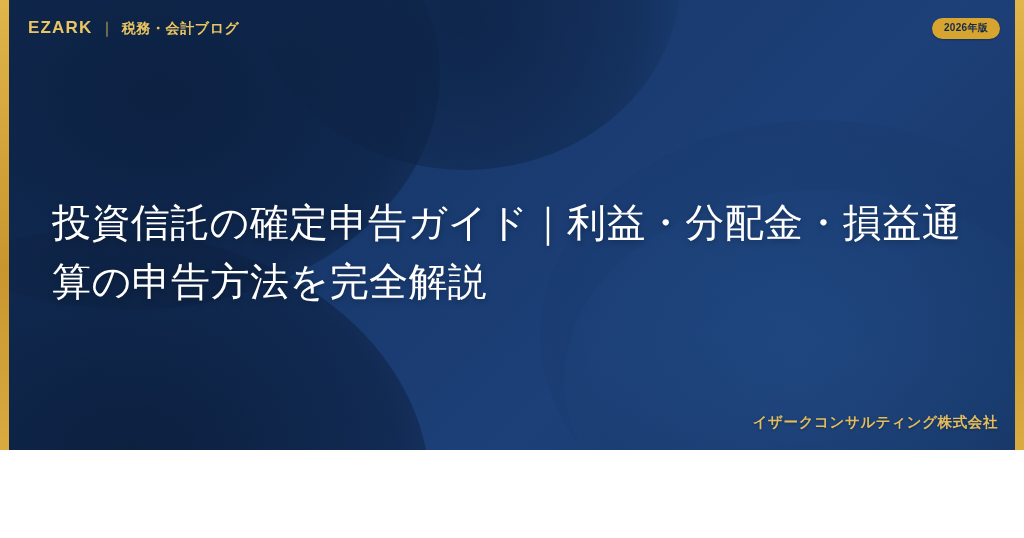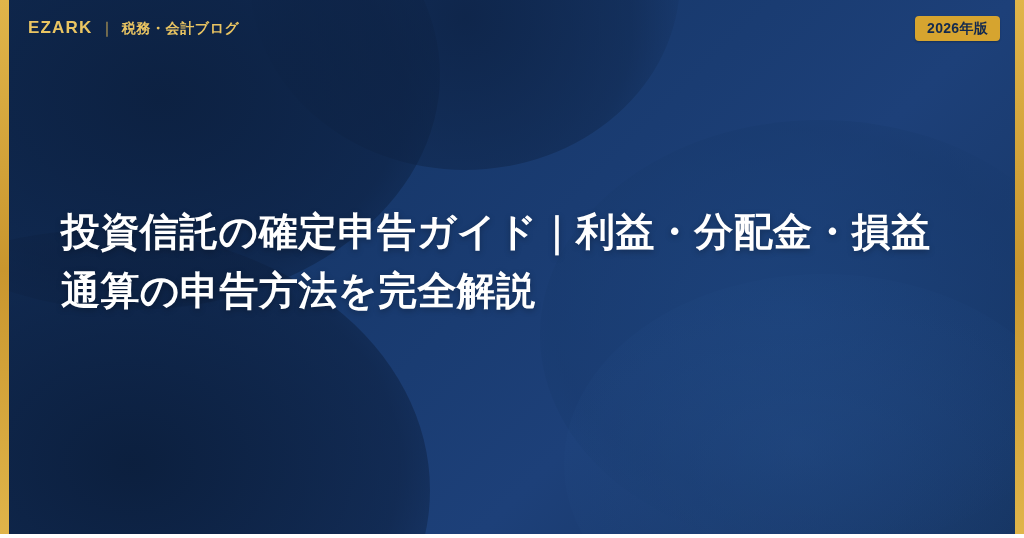--- a/index.html
+++ b/index.html
@@ -6,21 +6,21 @@
     margin: 0;
     padding: 0;
     background: #ffffff;
   }
   body {
     font-family: "Liberation Sans", sans-serif;
   }
   .canvas {
     position: relative;
     width: 1024px;
-    height: 534px;
+    height: 450px;
     overflow: hidden;
     background: #701a75;
   }
   
   .bg-base {
     position: absolute;
     inset: 0;
     background: linear-gradient(135deg, #123260 0%, #17386b 35%, #1d4079 65%, #15335f 100%);
   }
   
@@ -128,43 +128,43 @@
     font-weight: 700;
     color: #eac562;
     letter-spacing: 0.6px;
   }
   .year-badge {
     display: inline-flex;
     align-items: center;
     justify-content: center;
     background: #d6a42f;
     color: #12294e;
-    font-size: 14px;
-    font-weight: 700;
-    border-radius: 4px;
+    font-size: 10px;
+    font-weight: 700;
+    border-radius: 12px;
     padding: 5px 12px 6px 12px;
     letter-spacing: 0.3px;
     line-height: 1;
     box-shadow: 0 1px 2px rgba(0,0,0,0.25);
   }
 
   
   .title-wrap {
     position: absolute;
     left: 44px;
     top: 185px;
     width: 930px;
   }
   .title {
     color: #ffffff;
     font-size: 39px;
-    font-weight: 700;
+    font-weight: 400;
     line-height: 1.52;
     letter-spacing: 0.4px;
-    margin: 17px;
+    margin: 8px;
     text-shadow: 0 2px 6px rgba(0,0,0,0.28);
   }
 
   
   .footer {
     position: absolute;
     right: 26px;
     bottom: 18px;
     text-align: right;
   }
@@ -197,14 +197,17 @@
       <span class="brand-sep">｜</span>
       <span class="brand-sub">税務・会計ブログ</span>
     </div>
     <div class="year-badge">2026年版</div>
   </div>
 
   <div class="title-wrap">
     <h1 class="title">投資信託の確定申告ガイド｜利益・分配金・損益通算の申告方法を完全解説</h1>
   </div>
 
+  <div class="footer">
+    <span class="company">イザークコンサルティング株式会社</span>
+  </div>
 
 </div>
 
 </body></html>

